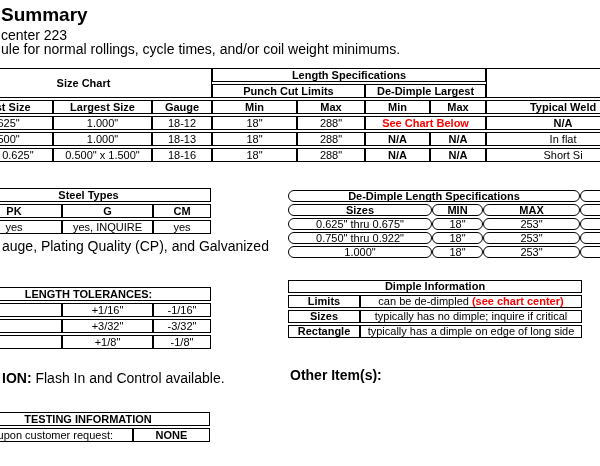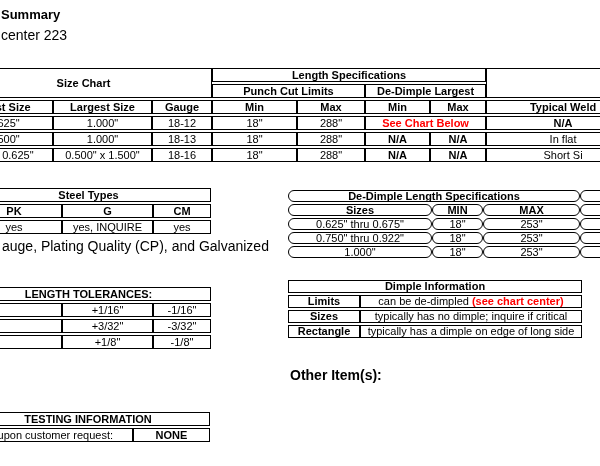--- a/index.html
+++ b/index.html
@@ -1,21 +1,21 @@
 <!DOCTYPE html>
 <html><head>
 <meta charset="utf-8">
 <style>
   * { margin:0; padding:0; box-sizing:border-box; }
   html,body { background:#fff; }
   body { font-family:"Liberation Sans", sans-serif; color:#000; }
   #page { position:relative; width:600px; height:466px; background:#fff; overflow:hidden; }
 
   .t { position:absolute; white-space:nowrap; font-size:14px; line-height:13px; }
-  .title { left:1px; top:5px; font-size:13px; line-height:20px; font-weight:bold; }
+  .title { left:1px; top:5px; font-size:19px; line-height:20px; font-weight:bold; }
   .line2 { left:1px; top:29px; }
   .line3 { left:1px; top:43px; }
   .steel-note { left:2px; top:240px; }
   .flash-note { left:2px; top:372px; }
   .other-items { left:290px; top:369px; font-weight:bold; }
 
   table.tbl { position:absolute; border-collapse:separate; border-spacing:0 2px; table-layout:fixed; }
   .tbl td {
     border:1px solid #000; height:14px; line-height:12px; font-size:11px;
     text-align:center; vertical-align:middle; padding:0;
@@ -36,20 +36,21 @@
   .pr22 { text-align:right; padding-right:22px; }
   .pr58 { padding-right:58px; }
 </style>
 </head>
 <body>
 
 <div id="page">
 
   <div class="t title">Summary</div>
   <div class="t line2">center 223</div>
+  <div class="t line3">ule for normal rollings, cycle times, and/or coil weight minimums.</div>
 
   <table class="tbl" style="left:-45px; top:66px; width:685px;">
     <colgroup>
       <col style="width:98px">
         <col style="width:99px">
         <col style="width:60px">
         <col style="width:85px">
       <col style="width:68px">
         <col style="width:65px">
         <col style="width:56px">
@@ -153,20 +154,21 @@
       <td class="pr14">-3/32"</td>
     </tr>
     <tr>
       <td></td>
       <td class="pr22">+1/8"</td>
       <td class="pr14">-1/8"</td>
     </tr>
   </tbody>
     </table>
 
+  <div class="t flash-note"><span class="b">ION:</span><span> Flash In and Control available.</span></div>
 
   <table class="tbl" style="left:-34px; top:410px; width:244px;">
     <colgroup>
         <col style="width:167px">
         <col style="width:77px">
       </colgroup>
     <tbody>
         <tr>
       <td colspan="2" class="b pl36">TESTING INFORMATION</td>
     </tr>

